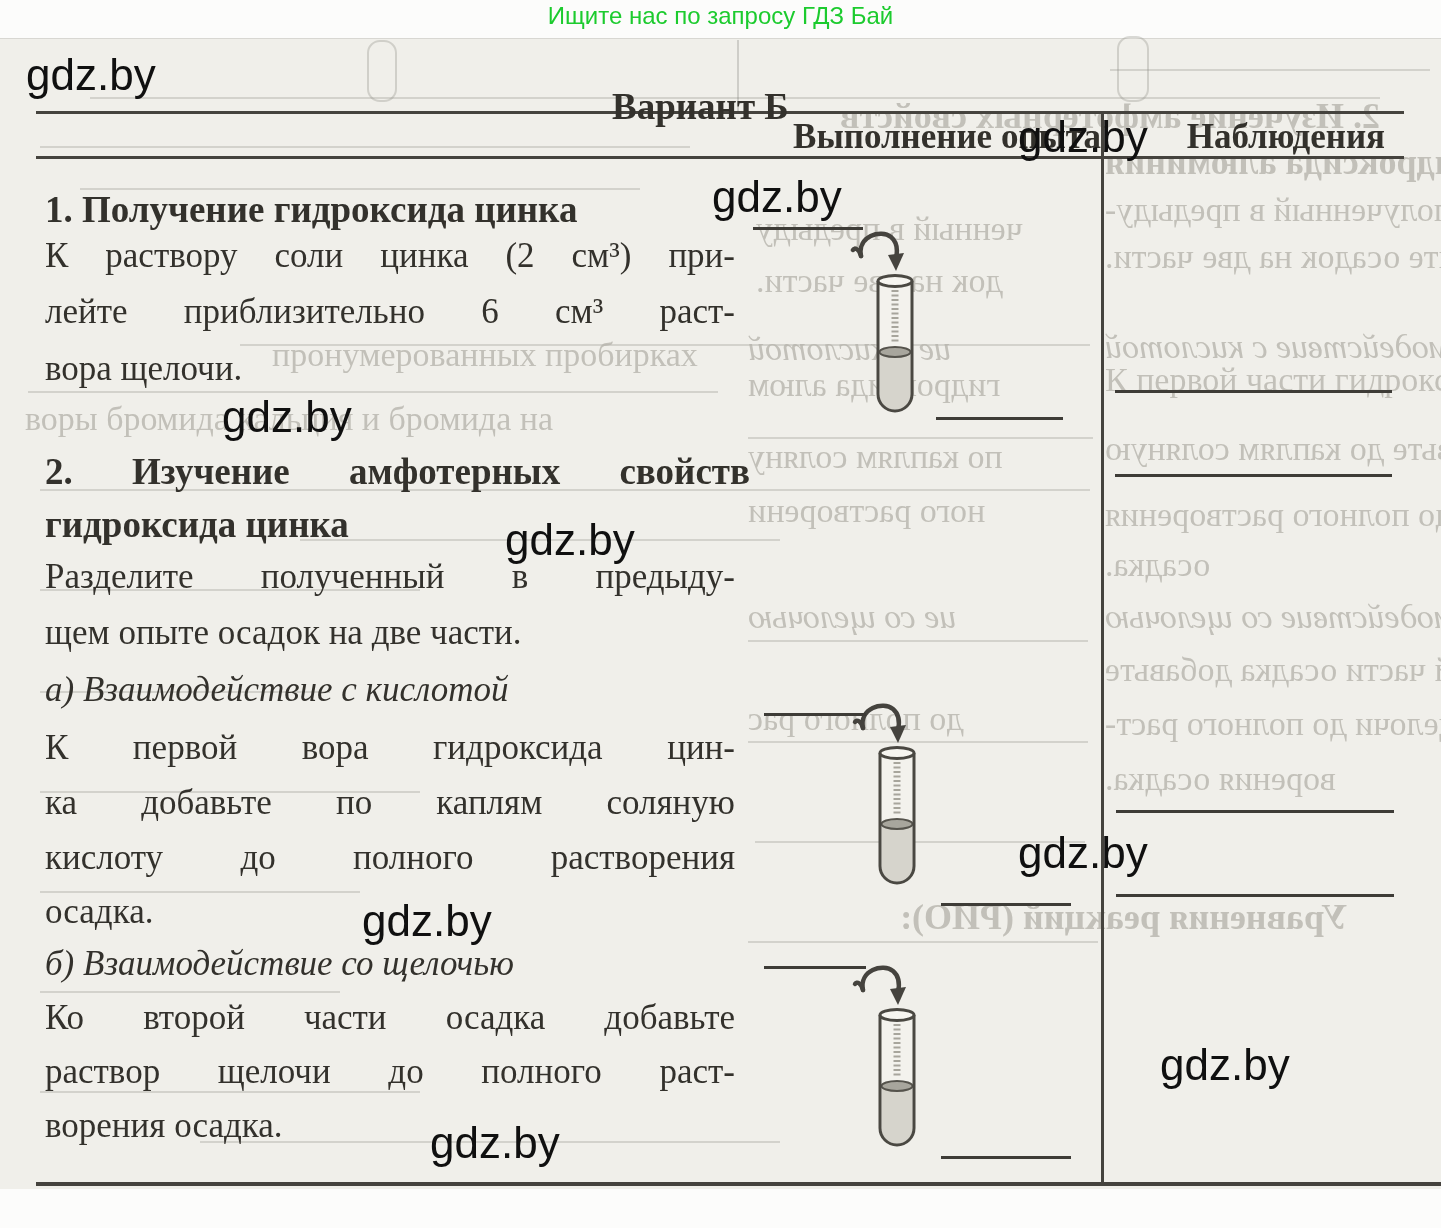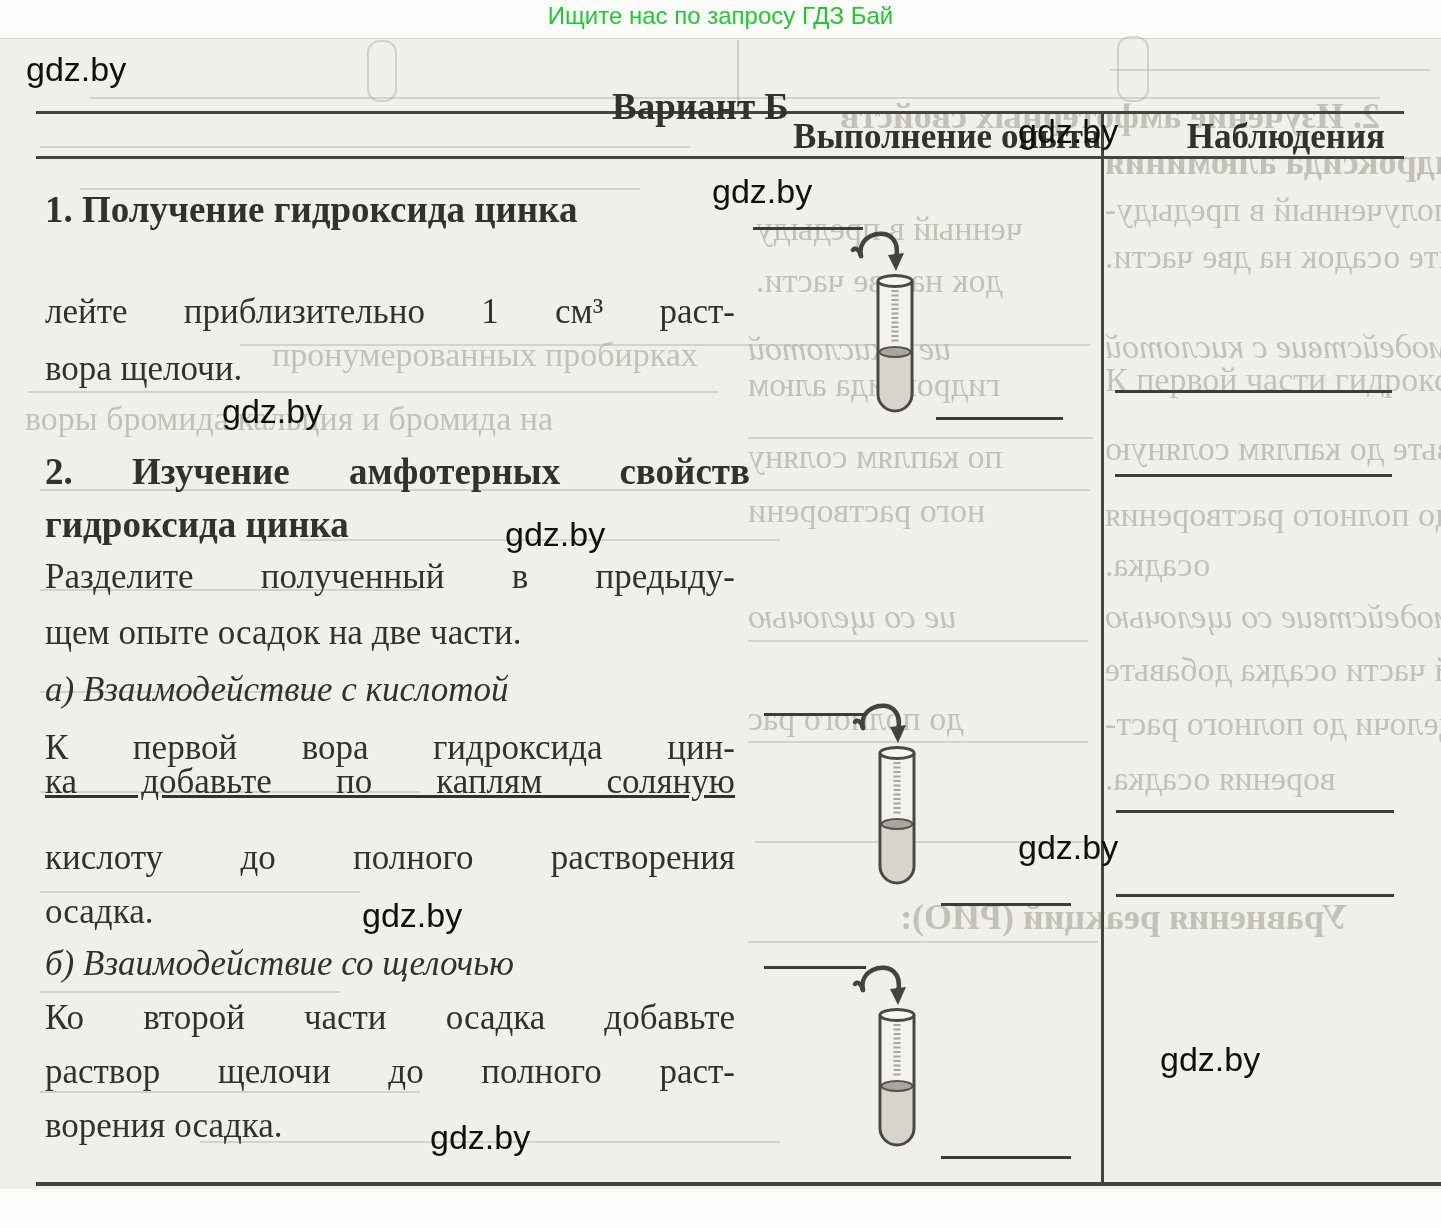--- a/index.html
+++ b/index.html
@@ -9,21 +9,21 @@
   html,body{margin:0;padding:0;background:#ffffff;}
   #page{position:relative;width:1441px;height:1228px;background:#fcfcfb;overflow:hidden;
         font-family:"Liberation Serif","DejaVu Serif",serif;}
   .abs{position:absolute;}
   .banner-top{position:absolute;top:2px;left:0;width:100%;text-align:center;
       font-family:"Liberation Sans","DejaVu Sans",sans-serif;font-size:24px;color:var(--green);}
   .banner-bottom{position:absolute;top:1194px;left:0;width:100%;text-align:center;
       font-family:"Liberation Sans","DejaVu Sans",sans-serif;font-size:26px;color:var(--purple);letter-spacing:1px;}
   .scan{position:absolute;left:0;top:38px;width:1441px;height:1150px;background:var(--scanbg);
         border-top:1px solid #d8d7d2;}
-  .wm{position:absolute;font-family:"Liberation Sans","DejaVu Sans",sans-serif;font-size:34px;
+  .wm{position:absolute;font-family:"Liberation Sans","DejaVu Sans",sans-serif;font-size:44px;
       color:var(--wmcolor);white-space:nowrap;z-index:40;}
   .variant{position:absolute;left:612px;top:58px;font-weight:bold;font-size:37px;color:var(--ink);z-index:30;margin-top:27px;}
   .colhead{position:absolute;top:117px;font-weight:bold;font-size:35px;color:var(--ink);text-align:right;z-index:30;}
   .tline{position:absolute;background:var(--rule);z-index:20;}
   .tl{position:absolute;color:var(--ink);white-space:nowrap;z-index:30;}
   .tl.h{font-weight:bold;font-size:37px;}
   .tl.b{font-size:35px;}
   .tl.i{font-style:italic;font-size:35px;}
   .jline{white-space:normal;text-align:justify;text-align-last:justify;}
   .bleed{position:absolute;color:var(--bleed);opacity:.8;white-space:nowrap;font-size:34px;z-index:5;}
@@ -93,29 +93,30 @@
     <div class="bleed" style="left: 25px; top: 400px;">воры бромида кальция и бромида на</div>
     <div class="bleed mir" style="left: 756px; top: 210px;">ченный в предыду</div>
     <div class="bleed mir" style="left: 756px; top: 262px;">док на две части.</div>
     <div class="bleed mir bi" style="left: 748px; top: 330px;">ие с кислотой</div>
     <div class="bleed mir" style="left: 748px; top: 366px;">гидроксида алюм</div>
     <div class="bleed mir" style="left: 748px; top: 438px;">по каплям соляну</div>
     <div class="bleed mir" style="left: 748px; top: 492px;">ного растворени</div>
     <div class="bleed mir bi" style="left: 748px; top: 598px;">ие со щелочью</div>
     <div class="bleed mir" style="left: 748px; top: 700px;">до полного рас</div>
     <div class="tl h" style="left: 45px; top: 188px; width: auto;">1. Получение гидроксида цинка</div>
-    <div class="tl b jline" style="left: 45px; top: 292px; width: 690px;">лейте приблизительно 1 см³ раст-</div>
+    <div class="tl b jline" style="left: 45px; top: 236px; width: 690px;">К раствору соли цинка (2 см³) при-</div>
+    <div class="tl b jline" style="left: 45px; top: 292px; width: 690px;">лейте приблизительно 6 см³ раст-</div>
     <div class="tl b" style="left: 45px; top: 349px; width: auto;">вора щелочи.</div>
     <div class="tl h jline" style="left: 45px; top: 450px; width: 705px;">2. Изучение амфотерных свойств</div>
     <div class="tl h" style="left: 45px; top: 503px; width: auto;">гидроксида цинка</div>
     <div class="tl b jline" style="left: 45px; top: 557px; width: 690px;">Разделите полученный в предыду-</div>
     <div class="tl b" style="left: 45px; top: 613px; width: auto;">щем опыте осадок на две части.</div>
     <div class="tl i" style="left: 45px; top: 670px; width: auto;">а) Взаимодействие с кислотой</div>
     <div class="tl b jline" style="left: 45px; top: 728px; width: 690px;">К первой вора гидроксида цин-</div>
-    <div class="tl b jline" style="left: 45px; top: 762px; width: 690px; text-decoration: underline;">ка добавьте по каплям соляную</div>
+    <div class="tl b jline" style="left: 45px; top: 783px; width: 690px;">ка добавьте по каплям соляную</div>
     <div class="tl b jline" style="left: 45px; top: 838px; width: 690px;">кислоту до полного растворения</div>
     <div class="tl b" style="left: 45px; top: 892px; width: auto;">осадка.</div>
     <div class="tl i" style="left: 45px; top: 944px; width: auto;">б) Взаимодействие со щелочью</div>
     <div class="tl b jline" style="left: 45px; top: 998px; width: 690px;">Ко второй части осадка добавьте</div>
     <div class="tl b jline" style="left: 45px; top: 1052px; width: 690px;">раствор щелочи до полного раст-</div>
     <div class="tl b" style="left: 45px; top: 1106px; width: auto;">ворения осадка.</div>
     <div class="aline" style="left: 753px; top: 227px; width: 110px;"></div>
     <div class="aline" style="left: 936px; top: 417px; width: 127px;"></div>
     <div class="aline" style="left: 764px; top: 713px; width: 102px;"></div>
     <div class="aline" style="left: 941px; top: 903px; width: 130px;"></div>

